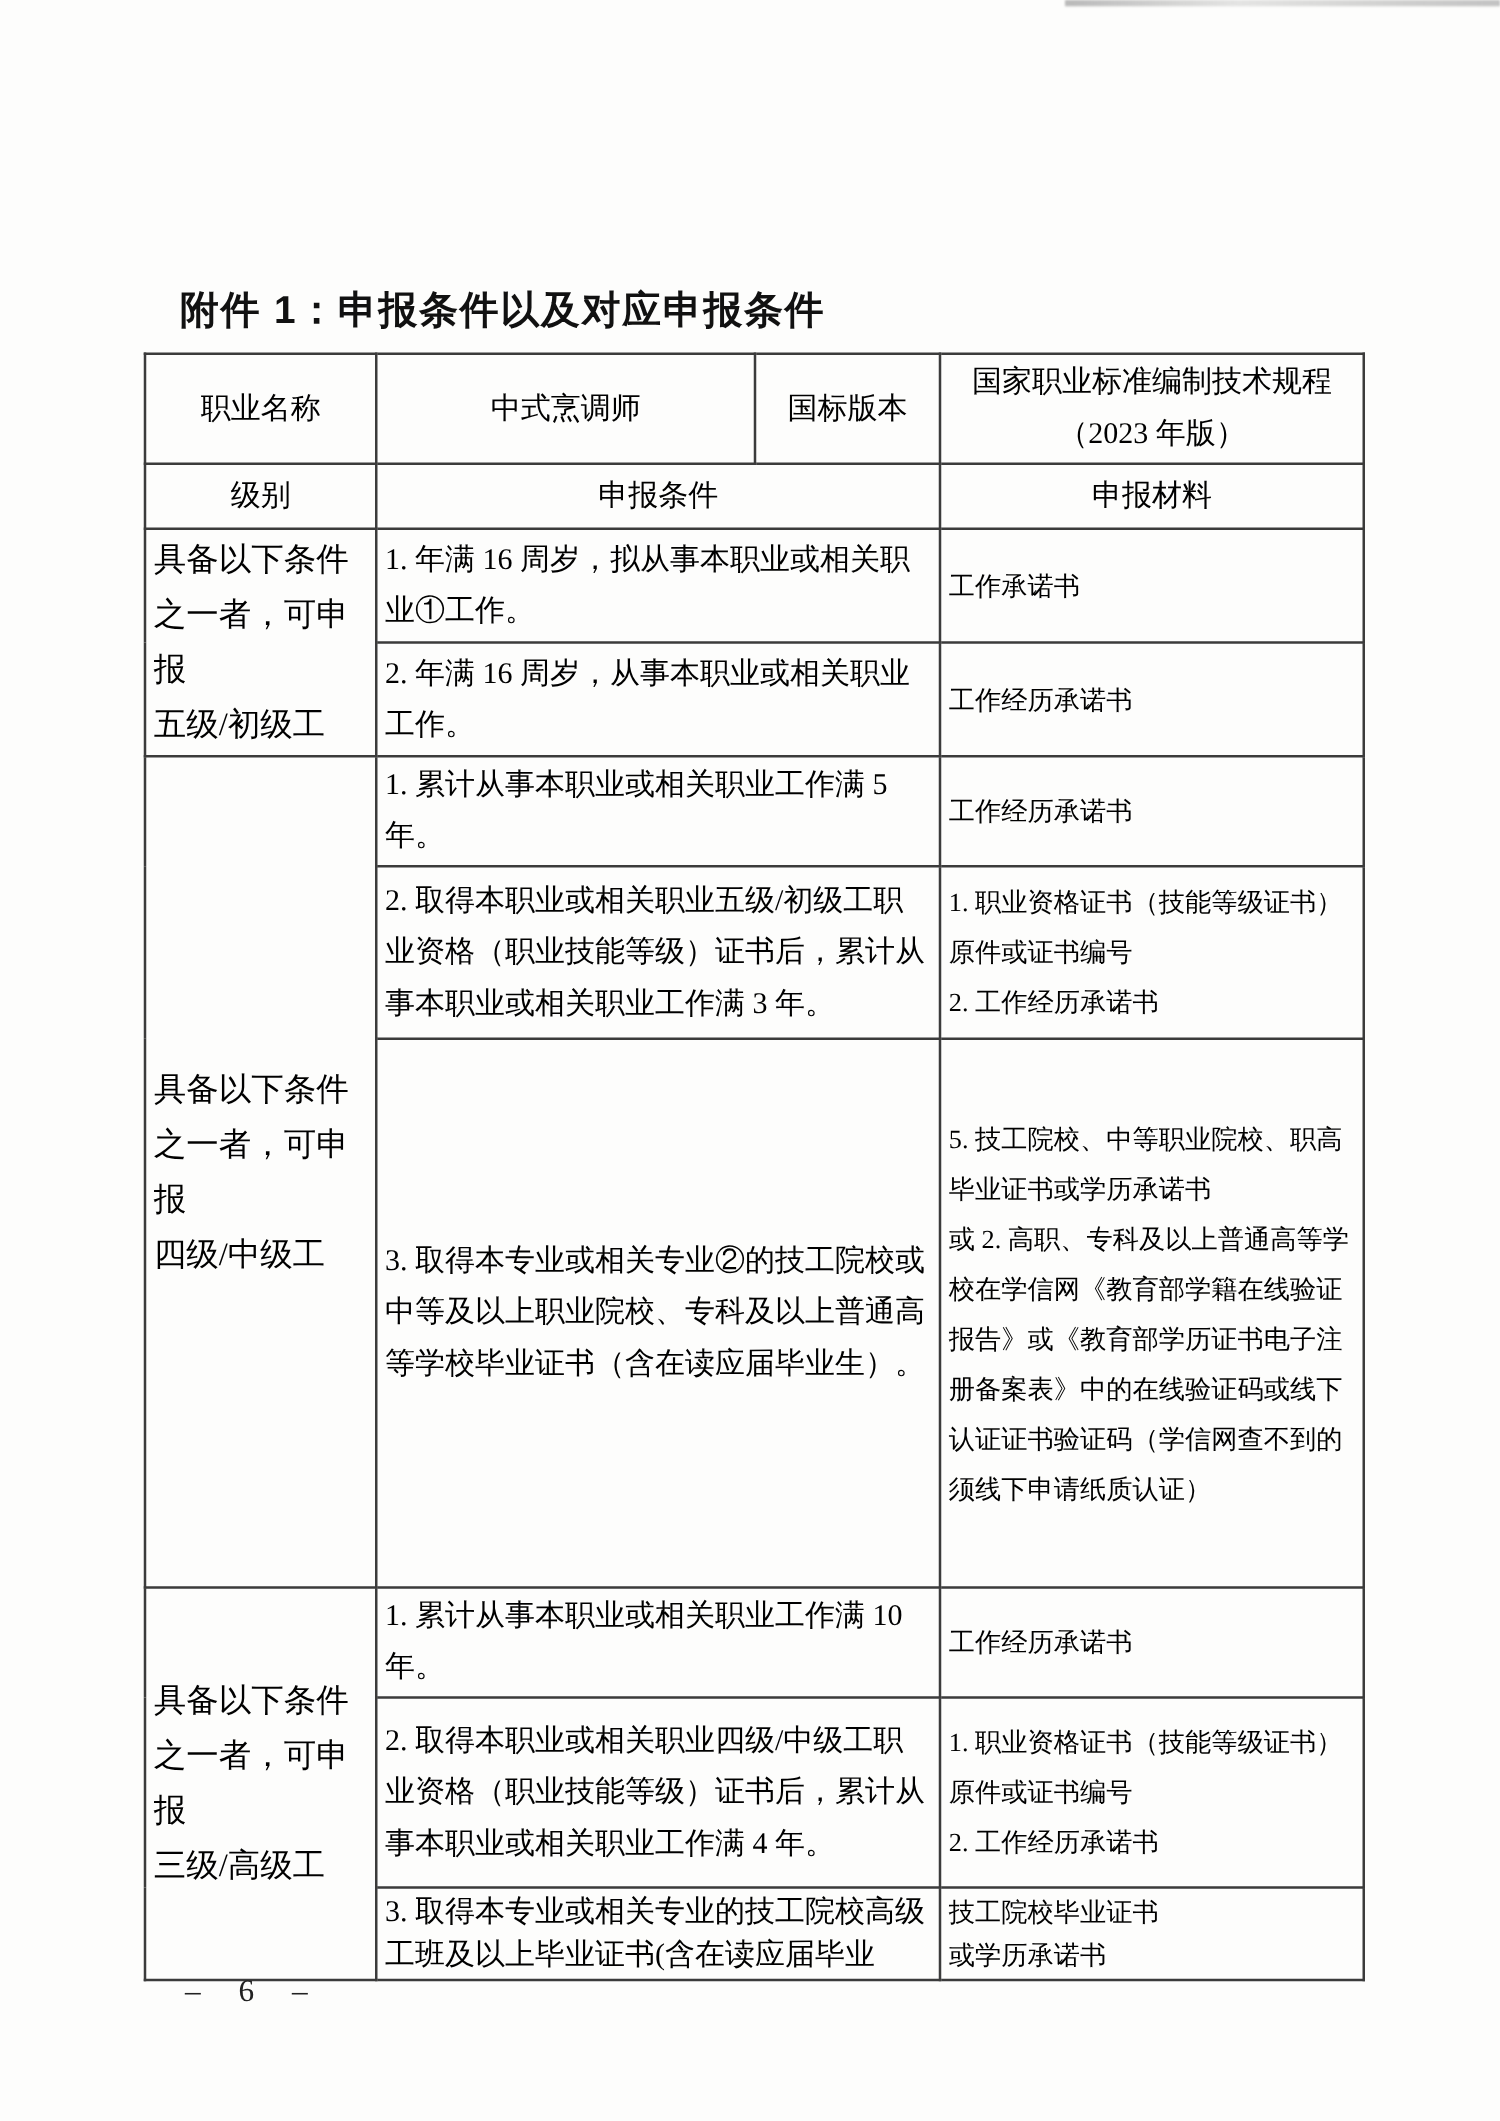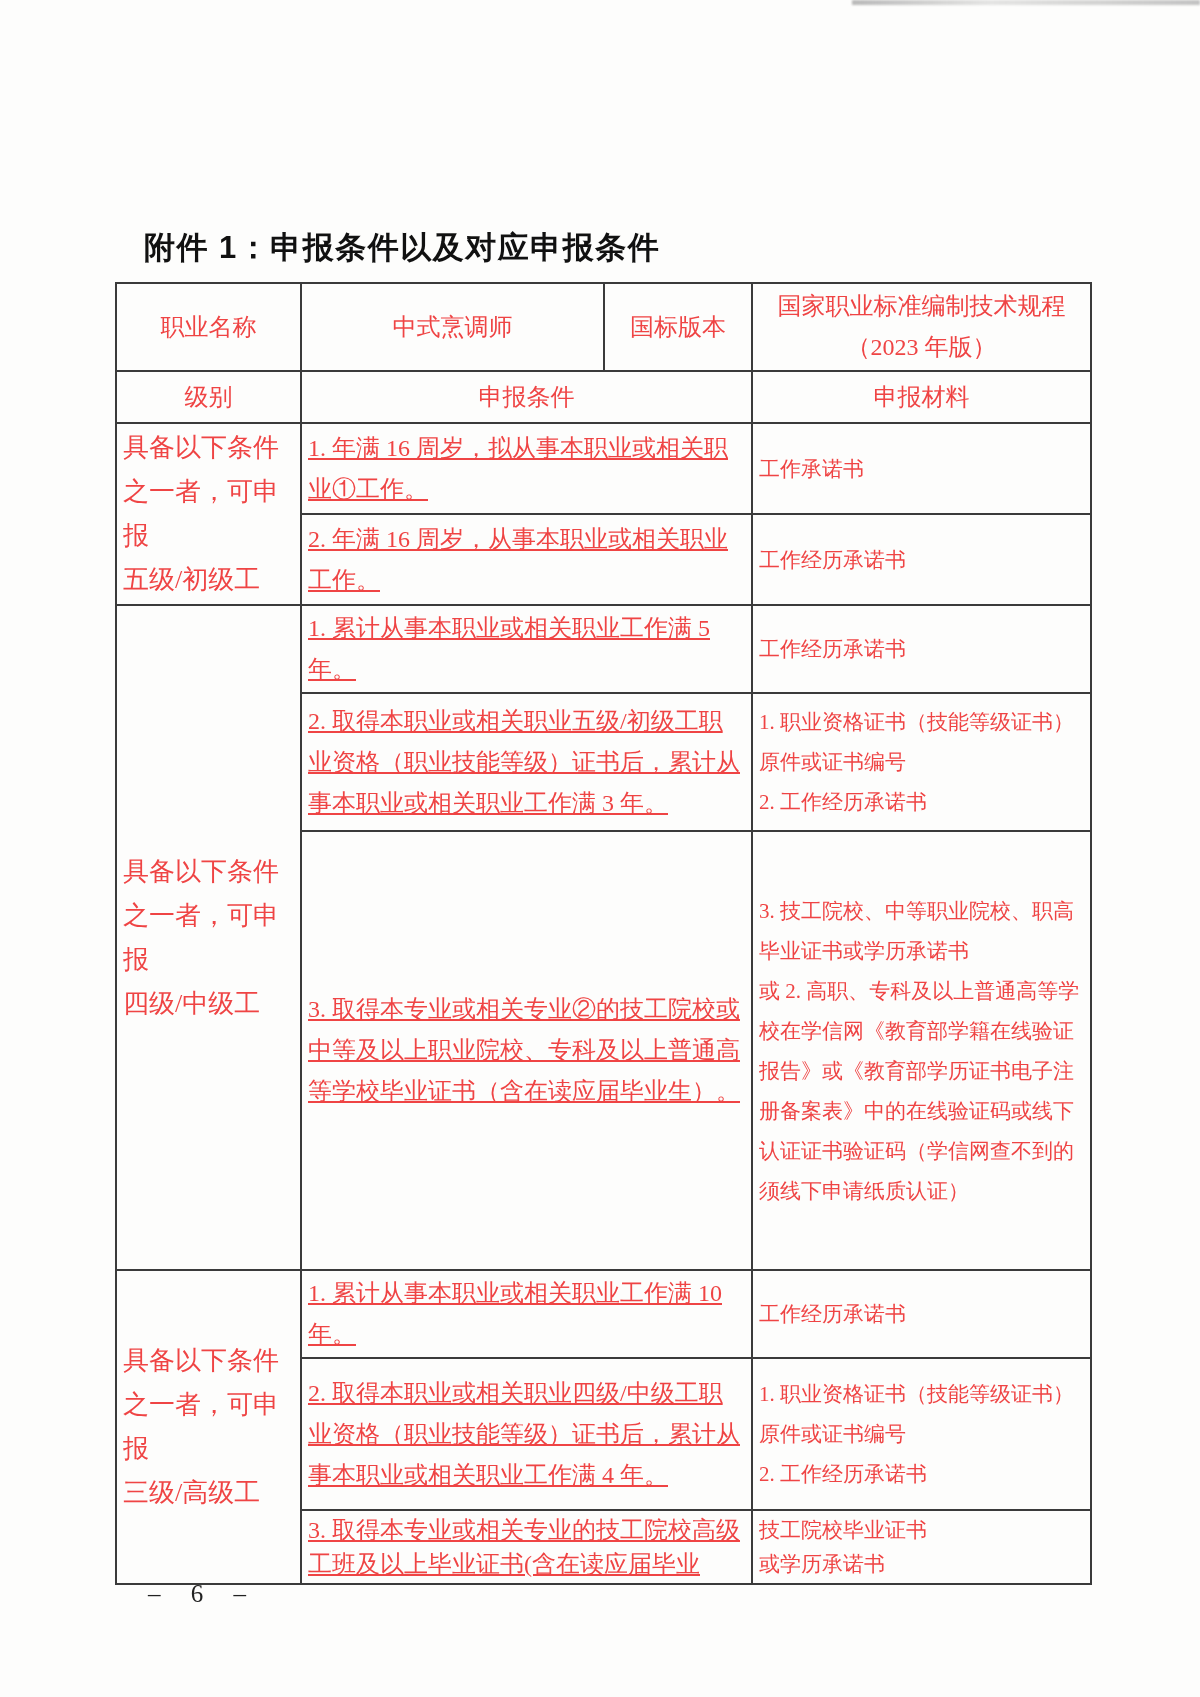--- a/index.html
+++ b/index.html
@@ -27,31 +27,31 @@
     font-weight: bold; font-size: 31px; letter-spacing: 1.5px;
     color: #111;
     white-space: pre-line;
     margin-top: 24px;
   }
 
   table.main {
     position: absolute; left: 115px; top: 282px;
     border-collapse: collapse; table-layout: fixed;
     width: 975px;
-    font-size: 24px; line-height: 41px; color: #ef4444;
+    font-size: 24px; line-height: 41px; color: #000000;
   }
   table.main td {
     border: 2px solid #3b3b3b;
     vertical-align: middle;
     white-space: pre-line;
     overflow: hidden;
     padding: 2px 6px;
   }
   td.c-head { text-align: center; padding: 2px 4px; }
-  td.c-cond { text-align: left; padding: 2px 8px 2px 15px; text-decoration: underline; }
+  td.c-cond { text-align: left; padding: 2px 8px 2px 15px; }
   td.c-mat  { text-align: left; padding: 2px 4px 2px 13px; font-size: 21px; line-height: 40px; }
   td.c-level{ text-align: left; padding: 2px 4px 2px 13px; font-size: 26px; line-height: 44px; }
   td.tight  { vertical-align: top; line-height: 34px; padding-top: 4px; }
 
   .page-number {
     position: absolute; left: 148px; top: 1580px;
     font-size: 25px; letter-spacing: 12px; color: #222;
   }
 </style>
 </head>
@@ -105,21 +105,21 @@
       <td class="c-cond" colspan="2">1. 累计从事本职业或相关职业工作满 5 年。</td>
       <td class="c-mat">工作经历承诺书</td>
     </tr>
     <tr style="height:138px">
       <td class="c-cond" colspan="2">2. 取得本职业或相关职业五级/初级工职业资格（职业技能等级）证书后，累计从事本职业或相关职业工作满 3 年。</td>
       <td class="c-mat">1. 职业资格证书（技能等级证书）原件或证书编号
 2. 工作经历承诺书</td>
     </tr>
     <tr style="height:439px">
       <td class="c-cond" colspan="2">3. 取得本专业或相关专业②的技工院校或中等及以上职业院校、专科及以上普通高等学校毕业证书（含在读应届毕业生）。</td>
-      <td class="c-mat">3. 技工院校、中等职业院校、职高毕业证书或学历承诺书
+      <td class="c-mat">5. 技工院校、中等职业院校、职高毕业证书或学历承诺书
 或 2. 高职、专科及以上普通高等学校在学信网《教育部学籍在线验证报告》或《教育部学历证书电子注册备案表》中的在线验证码或线下认证证书验证码（学信网查不到的须线下申请纸质认证）</td>
     </tr>
 
     <tr style="height:71px">
       <td class="c-level" rowspan="3">具备以下条件
 之一者，可申报
 三级/高级工</td>
       <td class="c-cond" colspan="2">1. 累计从事本职业或相关职业工作满 10 年。</td>
       <td class="c-mat">工作经历承诺书</td>
     </tr>

